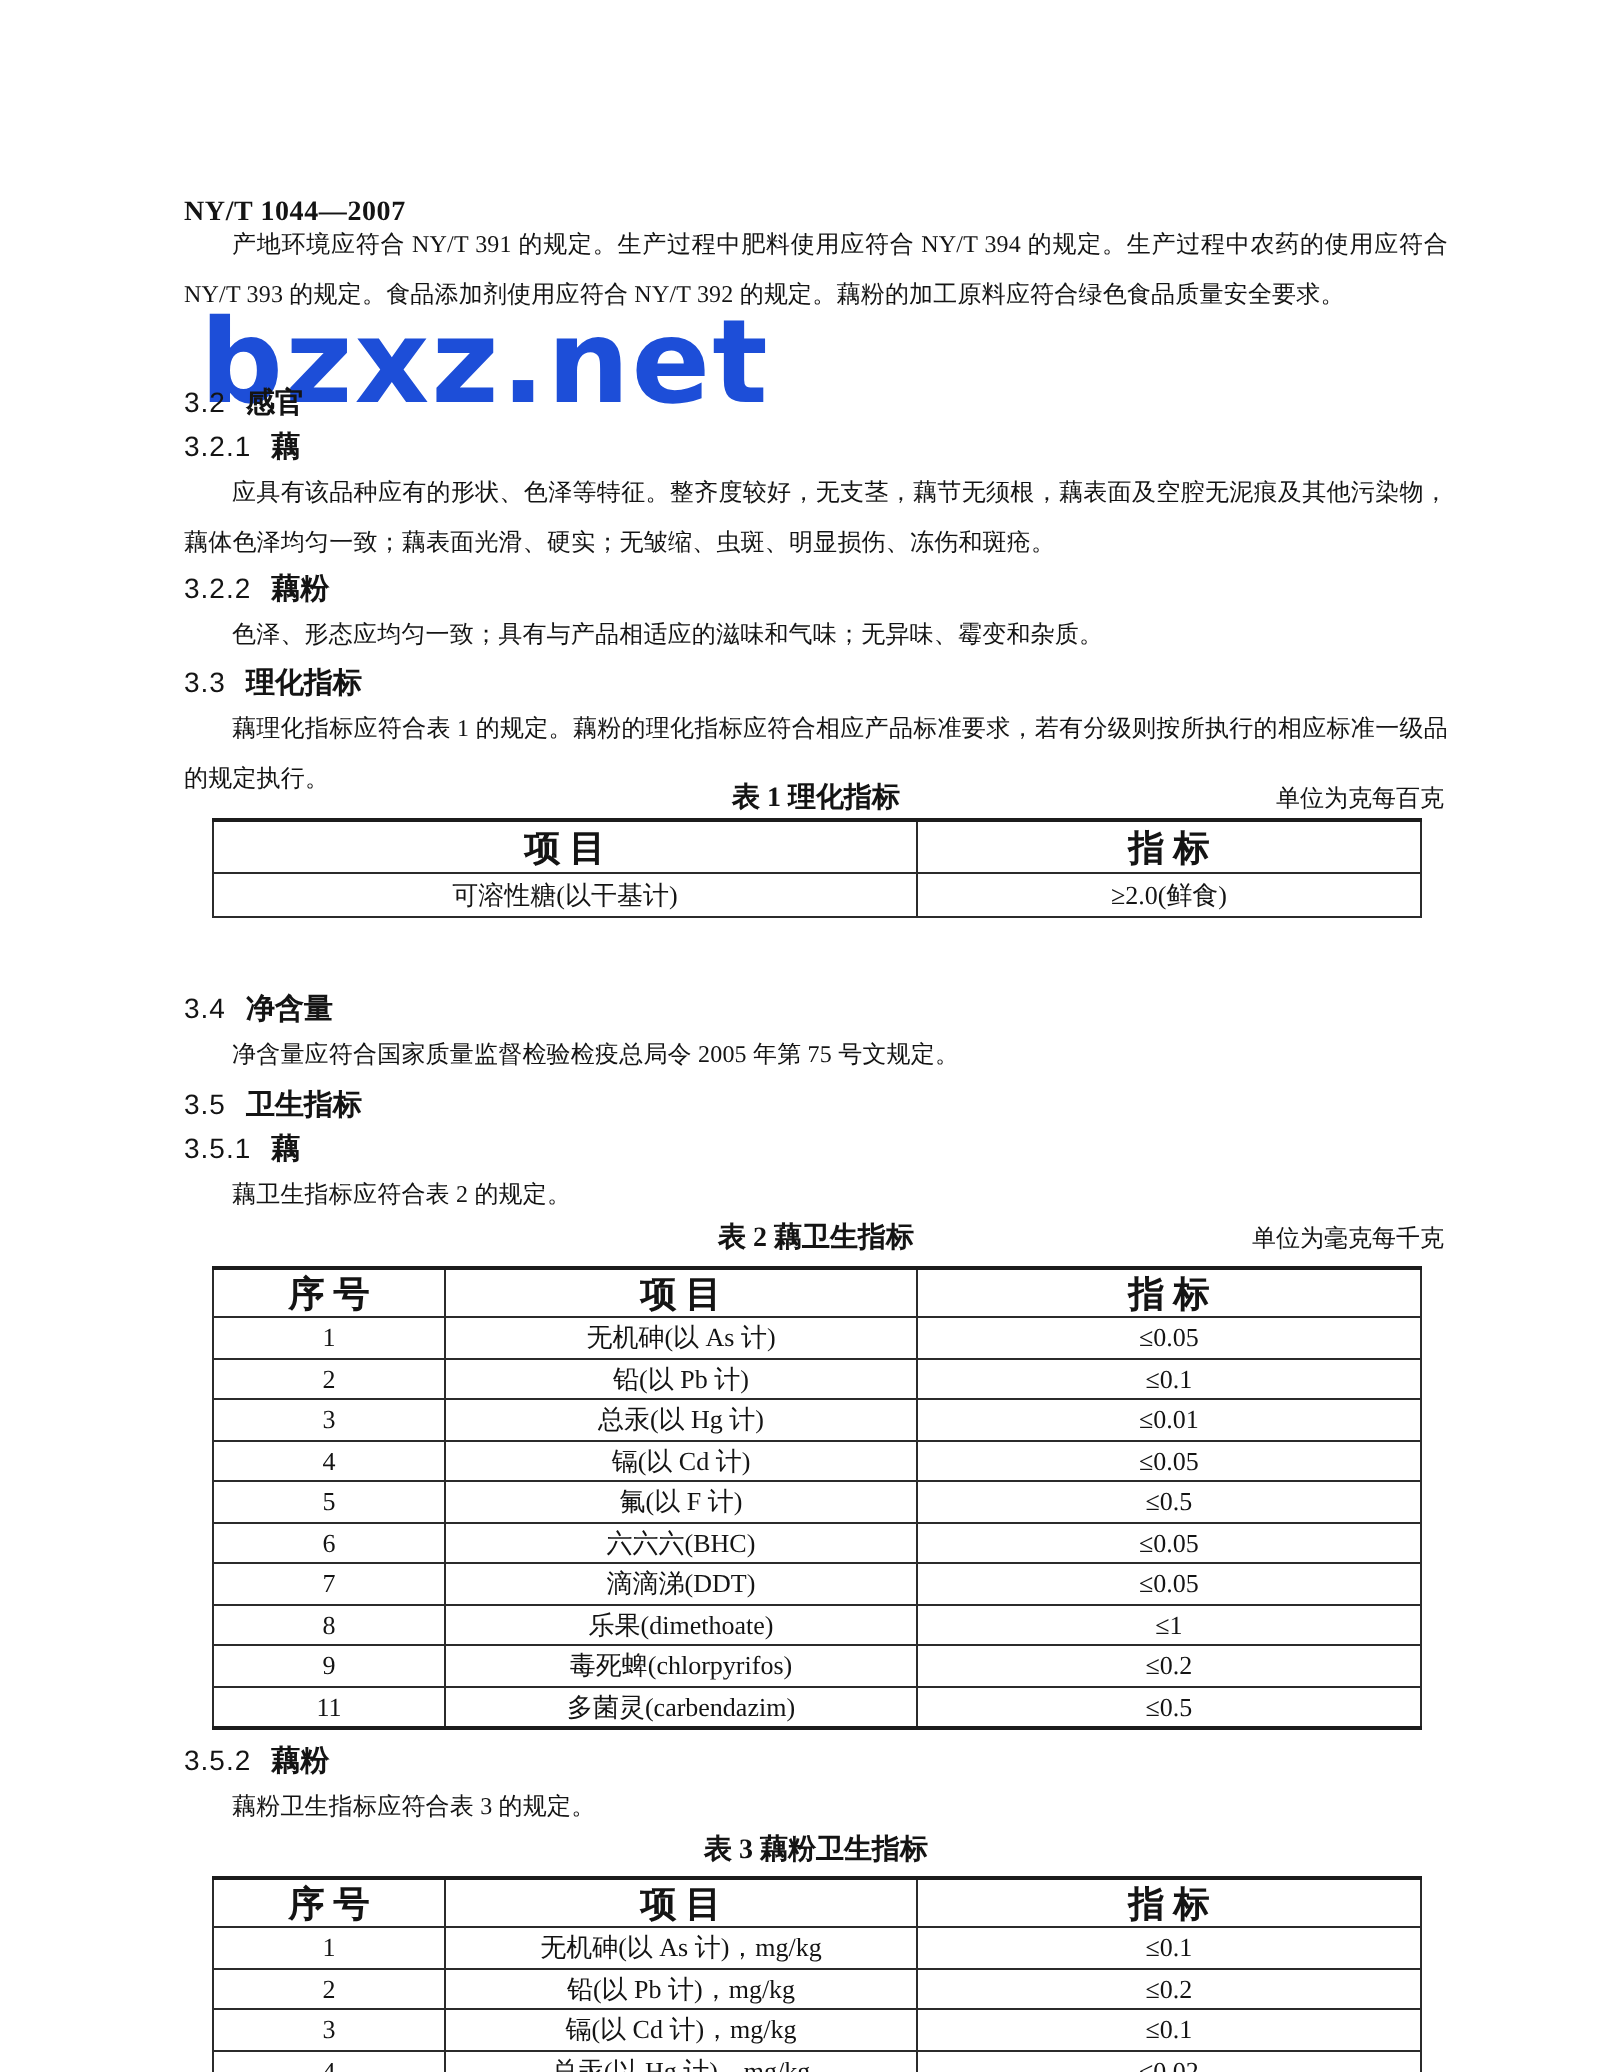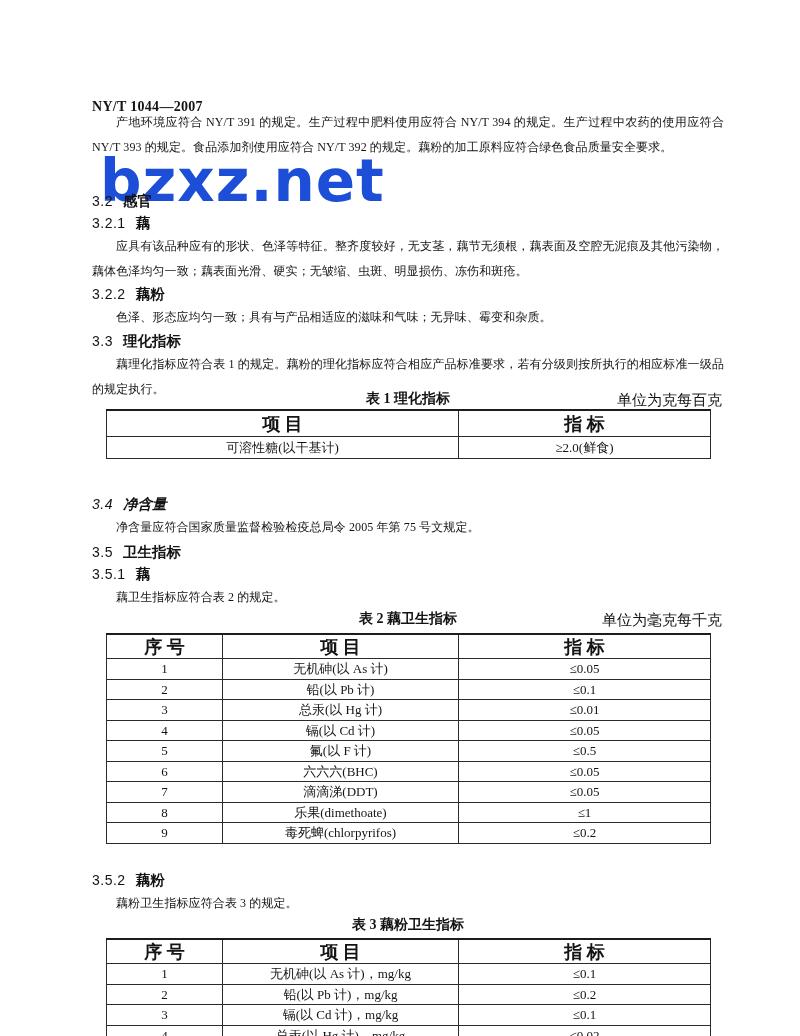--- a/index.html
+++ b/index.html
@@ -97,21 +97,21 @@
     position: absolute;
     width: 632px;
     left: 92px;
     font-size: 14px;
     font-weight: bold;
     text-align: center;
   }
   .tbl-unit {
     position: absolute;
     right: 78px;
-    font-size: 15px;
+    font-size: 12px;
     font-weight: normal;
   }
 
   
   table.std {
     position: absolute;
     border-collapse: collapse;
     font-size: 13px;
     table-layout: fixed;
   }
@@ -208,21 +208,21 @@
         </tr>
       </thead>
       <tbody>
         <tr>
           <td class="c-left">可溶性糖(以干基计)</td>
           <td class="c-center">≥2.0(鲜食)</td>
         </tr>
       </tbody>
     </table>
 
-    <div class="block" style="top:493px;font-style:italic;">
+    <div class="block" style="top:493px;">
       <p class="clause"><span class="num">3.4</span><span>净含量</span></p>
     </div>
     <div class="block" style="top:515px;">
       <p class="para indent">净含量应符合国家质量监督检验检疫总局令 2005 年第 75 号文规定。</p>
     </div>
 
     <div class="block" style="top:541px;">
       <p class="clause"><span class="num">3.5</span><span>卫生指标</span></p>
     </div>
 
@@ -288,20 +288,25 @@
         <tr>
             <td class="c-center num-cell">8</td>
             <td class="c-left">乐果(dimethoate)</td>
             <td class="c-center">≤1</td>
           </tr>
         <tr>
             <td class="c-center num-cell">9</td>
             <td class="c-left">毒死蜱(chlorpyrifos)</td>
             <td class="c-center">≤0.2</td>
           </tr>
+        <tr class="last">
+            <td class="c-center num-cell">11</td>
+            <td class="c-left">多菌灵(carbendazim)</td>
+            <td class="c-center">≤0.5</td>
+          </tr>
       </tbody>
     </table>
 
     <div class="block" style="top:869px;">
       <p class="clause"><span class="num">3.5.2</span><span>藕粉</span></p>
     </div>
     <div class="block" style="top:891px;">
       <p class="para indent">藕粉卫生指标应符合表 3 的规定。</p>
     </div>
 

